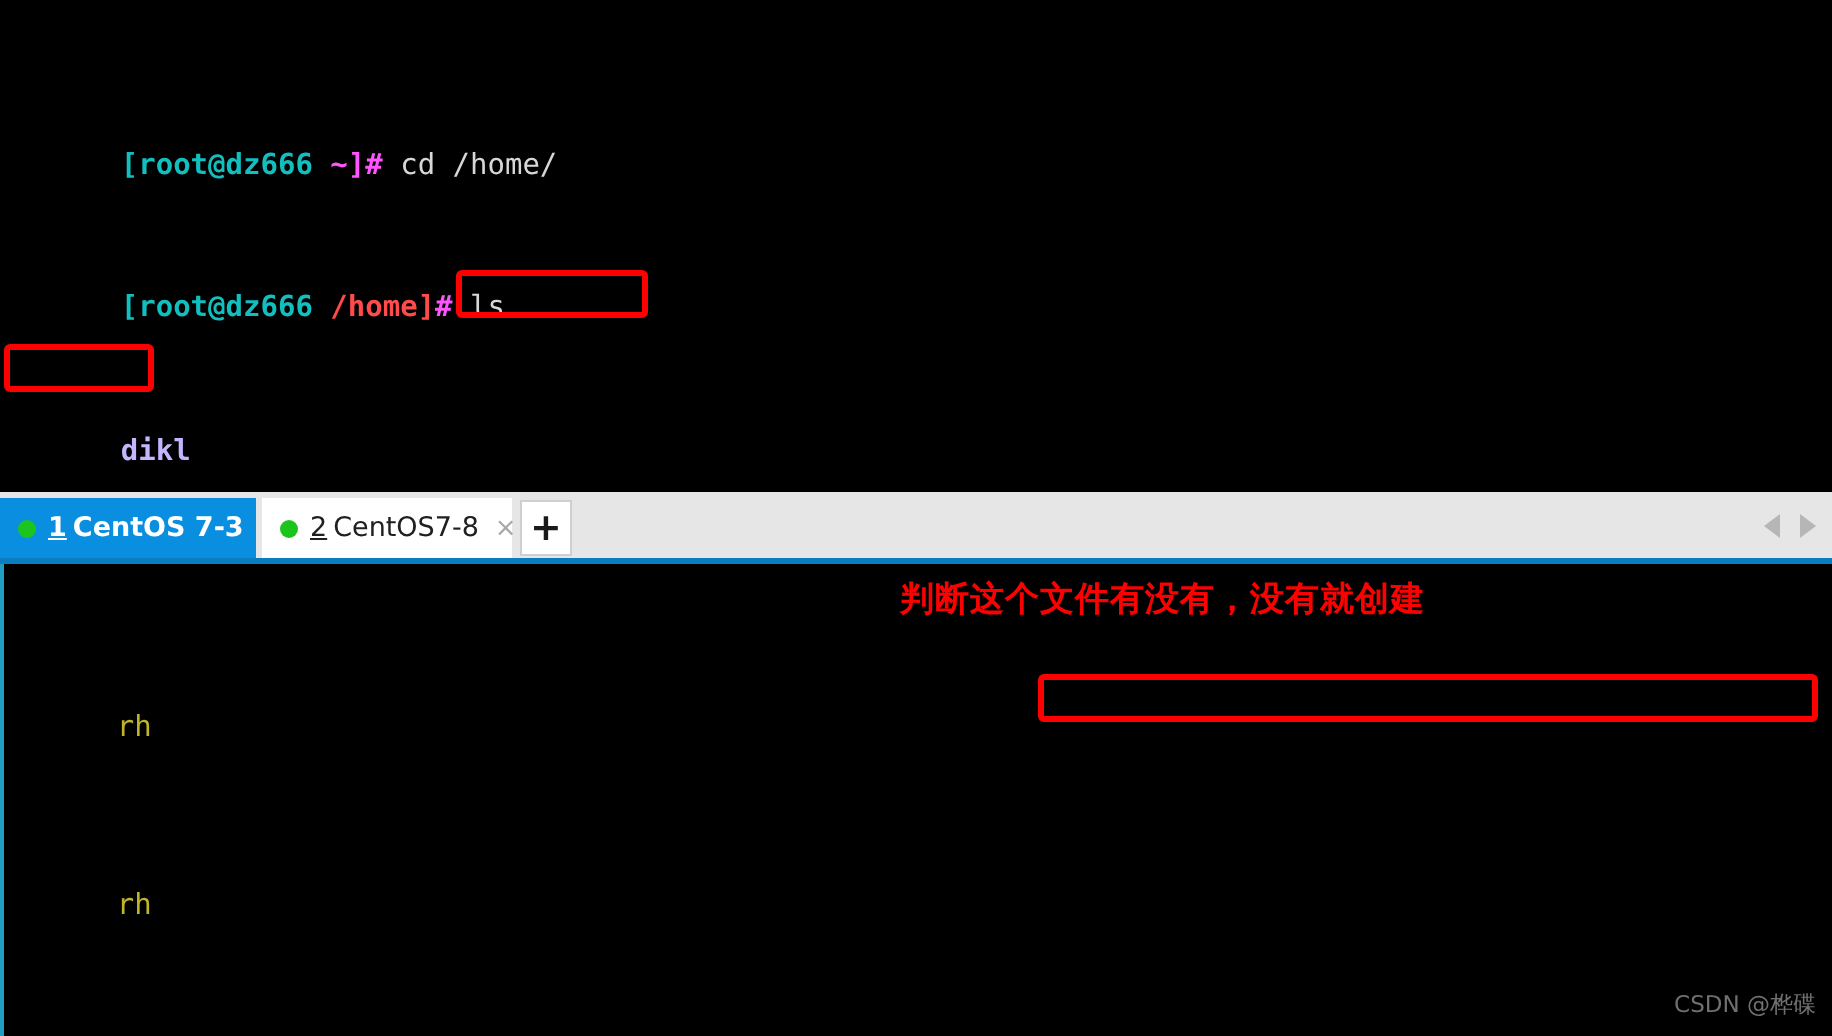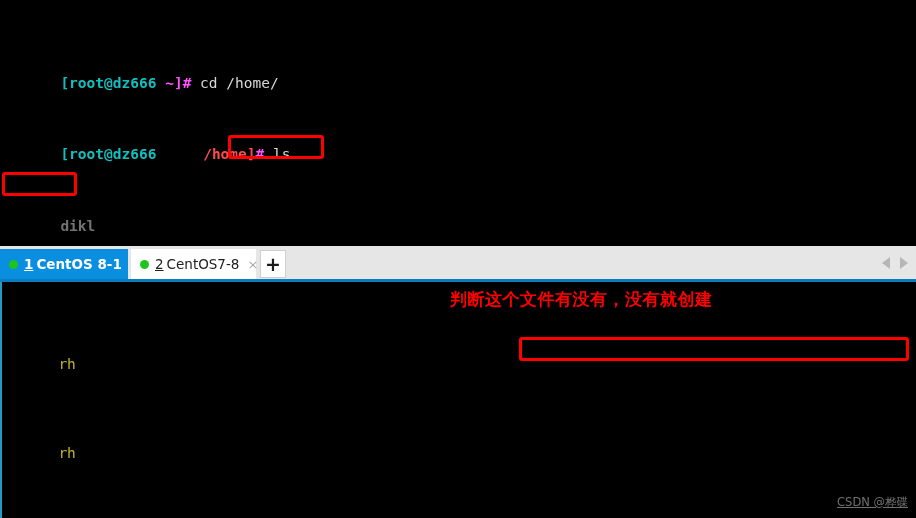--- a/index.html
+++ b/index.html
@@ -51,23 +51,23 @@
 
   .line {
     height: 17.8px;
     position: relative;
     padding-left: 4px;
   }
 
   
   .c-user   { color: #12bfbf; font-weight: bold; }   
   .c-brkt   { color: #ff55ff; font-weight: bold; }   
-  .c-path   { color: #ff4b4b; font-weight: bold; padding-left: 38px; }   
+  .c-path   { color: #ff4b4b; font-weight: bold; }   
   .c-cmd    { color: #d7d7d7; }
-  .c-dir    { color: #737373; font-weight: bold; }
+  .c-dir    { color: #c4b5fd; font-weight: bold; }
   .c-khaki  { color: #bfb42a; }
 
   
   .redbox {
     position: absolute;
     border: 3px solid #ff0000;
     border-radius: 3px;
     box-sizing: border-box;
     pointer-events: none;
   }
@@ -179,21 +179,20 @@
 
   
   #watermark {
     position: absolute;
     right: 8px;
     bottom: 8px;
     color: #707070;
     font-family: "DejaVu Sans", "Liberation Sans", sans-serif;
     font-size: 11.5px;
     white-space: nowrap;
-    text-decoration: underline;
   }
 </style>
 </head>
 <body>
 
 <div id="app">
 
   <div class="term" id="term-top">
 
     <div class="line">
@@ -229,21 +228,21 @@
   </div>
 
   <div class="redbox" id="box-cd"></div>
   <div class="redbox" id="box-abc"></div>
 
   <div id="tabbar">
 
     <div class="tab active">
       <span class="tab-dot"></span>
       <span class="tab-num">1</span>
-      <span class="tab-label">CentOS 8-1</span>
+      <span class="tab-label">CentOS 7-3</span>
       <span class="tab-close">×</span>
     </div>
 
     <div class="tab inactive">
       <span class="tab-dot"></span>
       <span class="tab-num">2</span>
       <span class="tab-label">CentOS7-8</span>
       <span class="tab-close">×</span>
     </div>
 

